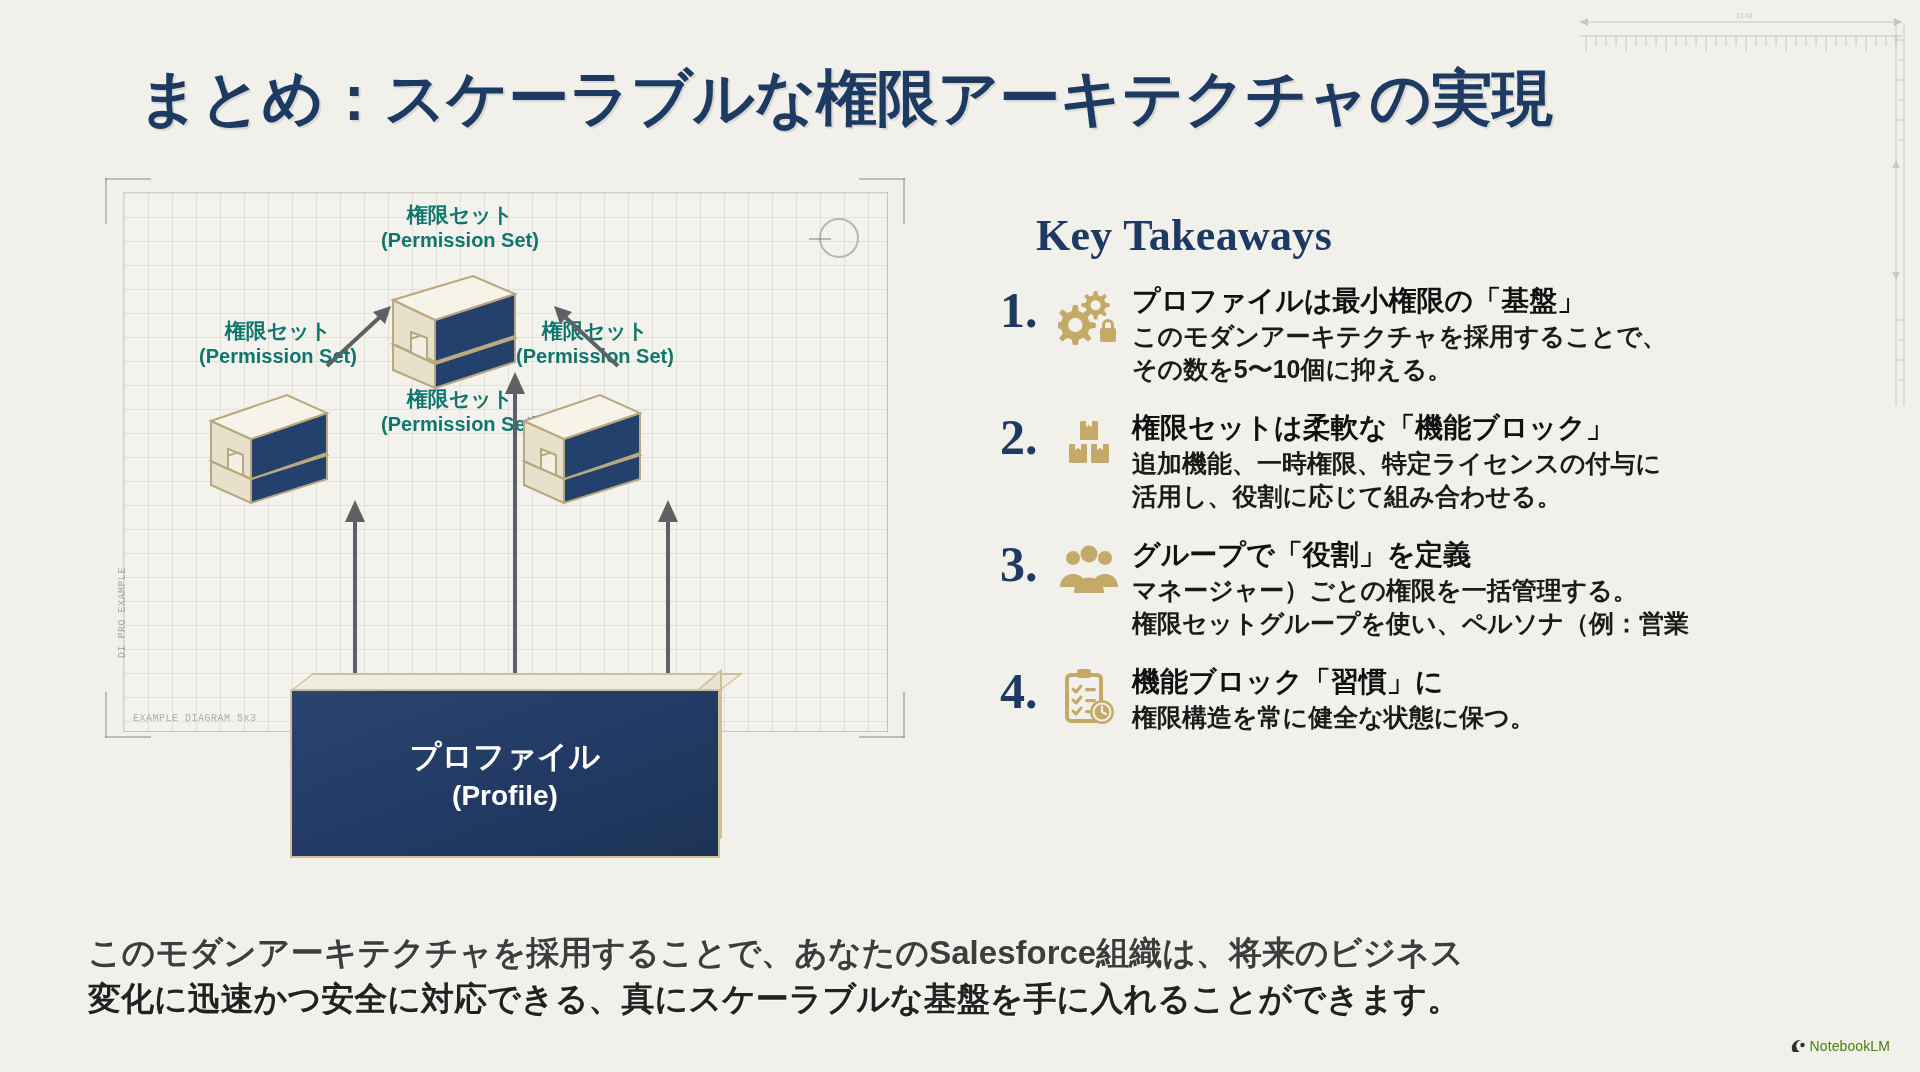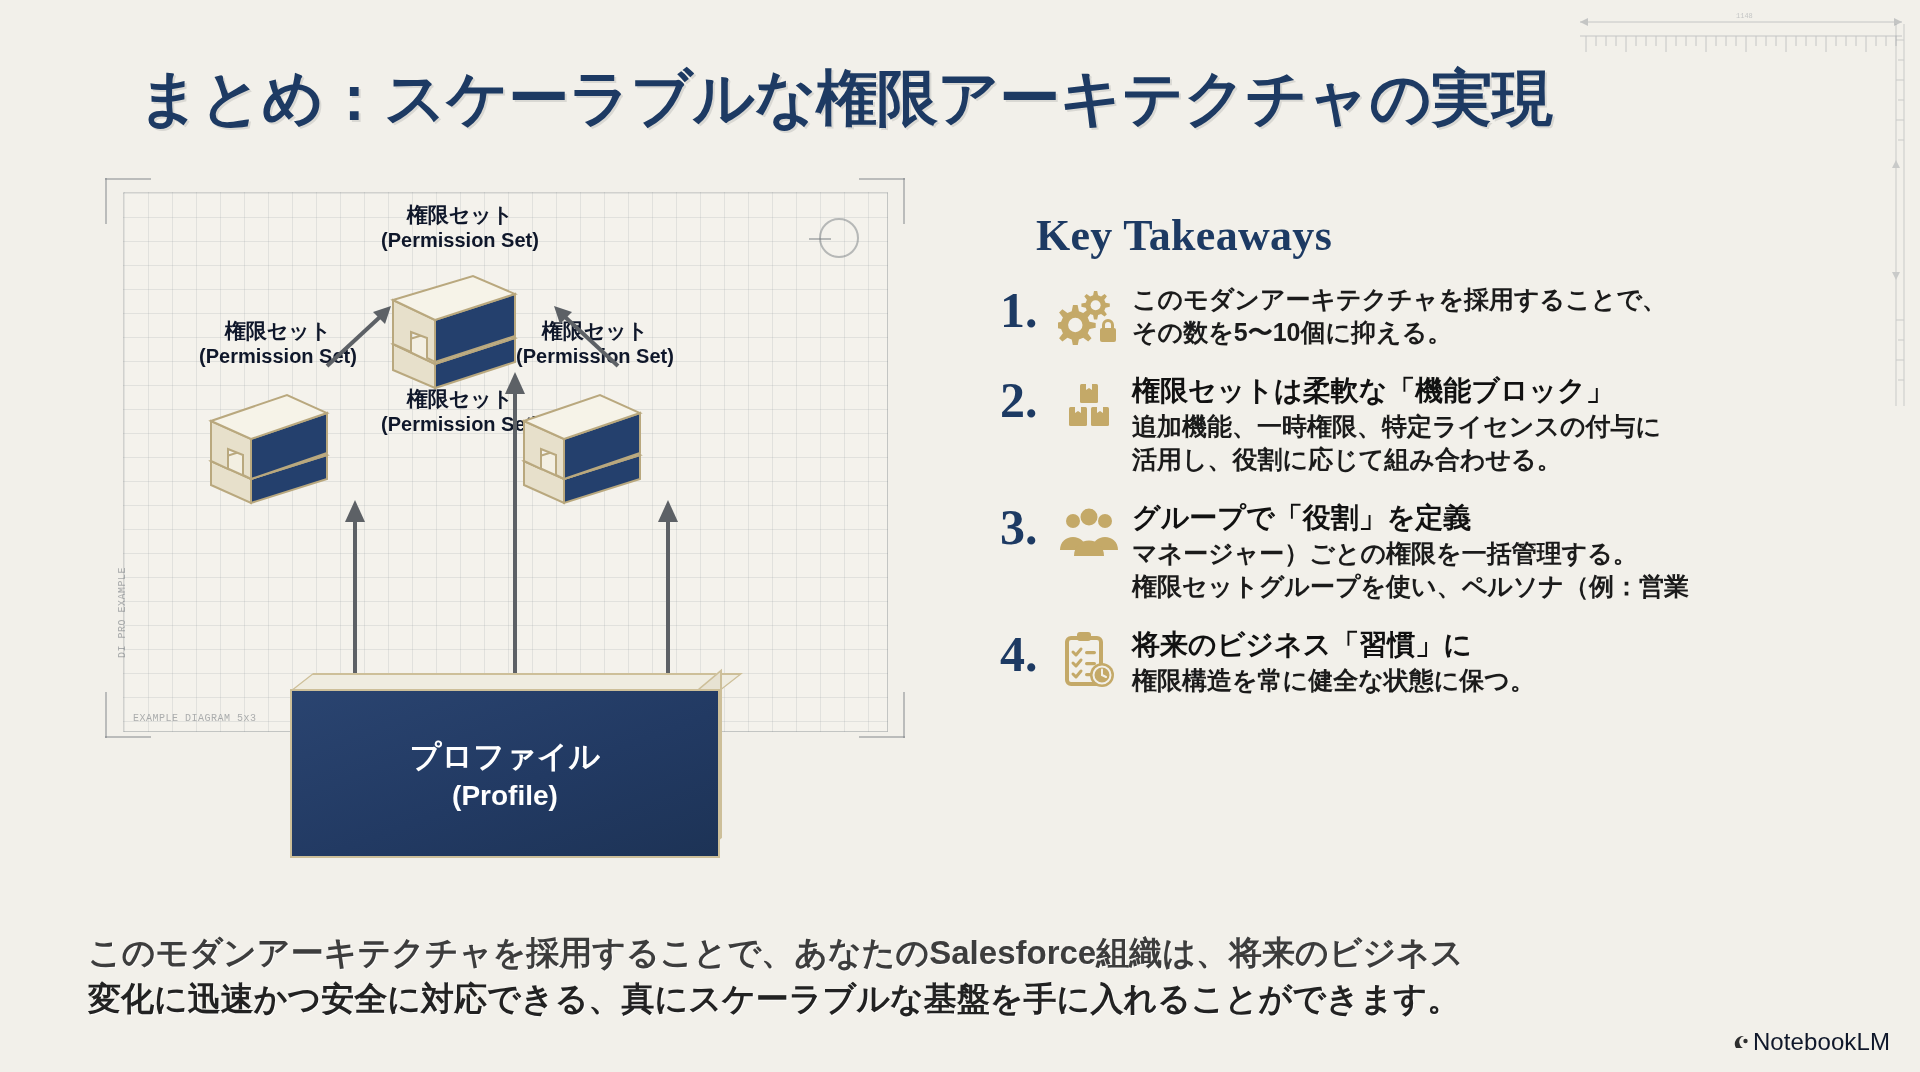--- a/index.html
+++ b/index.html
@@ -88,21 +88,21 @@
   }
   .scribble.vert {
     transform: rotate(-90deg);
     transform-origin: left top;
   }
 
   
   .dlabel {
     position: absolute;
     text-align: center;
-    color: #0f172a;
+    color: #0f766e;
     font-weight: 700;
     line-height: 1.22;
     white-space: nowrap;
   }
   .dlabel .jp { font-size: 21px; display: block; }
   .dlabel .en { font-size: 20px; display: block; }
 
   
   .iso { position: absolute; }
 
@@ -218,22 +218,22 @@
   }
   .summary .line2 { color: #222222; }
 
   
   .watermark {
     position: absolute;
     right: 30px;
     bottom: 16px;
     display: flex;
     align-items: center;
-    color: #0f172a;
-    font-size: 24px;
+    color: #4d7c0f;
+    font-size: 14px;
     letter-spacing: .1px;
   }
 </style>
 </head>
 <body>
 
 <svg class="ruler-top-right" viewBox="0 0 330 60">
   <line x1="4" y1="14" x2="326" y2="14" stroke="#8d9298" stroke-width="1"></line>
   <path d="M4 14 l8 -4 v8 z" fill="#8d9298"></path>
   <path d="M326 14 l-8 -4 v8 z" fill="#8d9298"></path>
@@ -406,20 +406,21 @@
           <path d="M36 4 l3.2 0 .9 4.3 3 1.2 3.5-2.6 2.3 2.3-2.6 3.5 1.2 3 4.3.9 0 3.2-4.3.9-1.2 3 2.6 3.5-2.3 2.3-3.5-2.6-3 1.2-.9 4.3-3.2 0-.9-4.3-3-1.2-3.5 2.6-2.3-2.3 2.6-3.5-1.2-3-4.3-.9 0-3.2 4.3-.9 1.2-3-2.6-3.5 2.3-2.3 3.5 2.6 3-1.2z"></path>
           <circle cx="37.6" cy="18.2" r="5" fill="#f2f0ea"></circle>
           <path d="M15 18 l4.6 0 1.3 6.2 4.3 1.8 5-3.8 3.3 3.3-3.8 5 1.8 4.3 6.2 1.3 0 4.6-6.2 1.3-1.8 4.3 3.8 5-3.3 3.3-5-3.8-4.3 1.8-1.3 6.2-4.6 0-1.3-6.2-4.3-1.8-5 3.8-3.3-3.3 3.8-5-1.8-4.3-6.2-1.3 0-4.6 6.2-1.3 1.8-4.3-3.8-5 3.3-3.3 5 3.8 4.3-1.8z"></path>
           <circle cx="17.3" cy="38" r="7.2" fill="#f2f0ea"></circle>
           <path d="M44 38 a6 6 0 0 1 12 0 v4 h-3 v-4 a3 3 0 0 0 -6 0 v4 h-3z"></path>
           <rect x="42" y="41" width="16" height="14" rx="2"></rect>
         </g>
       </svg>
     </div>
     <div class="kt-text">
+      <div class="kt-head">プロファイルは最小権限の「基盤」</div>
       <div class="kt-body">このモダンアーキテクチャを採用することで、</div>
       <div class="kt-body">その数を5〜10個に抑える。</div>
     </div>
   </div>
 
   <div class="kt-item">
     <div class="kt-num">2.</div>
     <div class="kt-icon">
       <svg width="58" height="52" viewBox="0 0 58 52">
         <g fill="#c4a968">
@@ -480,21 +481,21 @@
         </g>
         <circle cx="41" cy="45" r="12" fill="#c4a968"></circle>
         <circle cx="41" cy="45" r="8.5" fill="none" stroke="#f2f0ea" stroke-width="2"></circle>
         <g stroke="#f2f0ea" stroke-width="2" stroke-linecap="round">
           <line x1="41" y1="45" x2="41" y2="39.5"></line>
           <line x1="41" y1="45" x2="45" y2="47"></line>
         </g>
       </svg>
     </div>
     <div class="kt-text">
-      <div class="kt-head">将来のビジネス「習慣」に</div>
+      <div class="kt-head">機能ブロック「習慣」に</div>
       <div class="kt-body">権限構造を常に健全な状態に保つ。</div>
     </div>
   </div>
 </div>
 
 <div class="summary">
   <div class="line1">このモダンアーキテクチャを採用することで、あなたのSalesforce組織は、将来のビジネス</div>
   <div class="line2">変化に迅速かつ安全に対応できる、真にスケーラブルな基盤を手に入れることができます。</div>
 </div>
 

